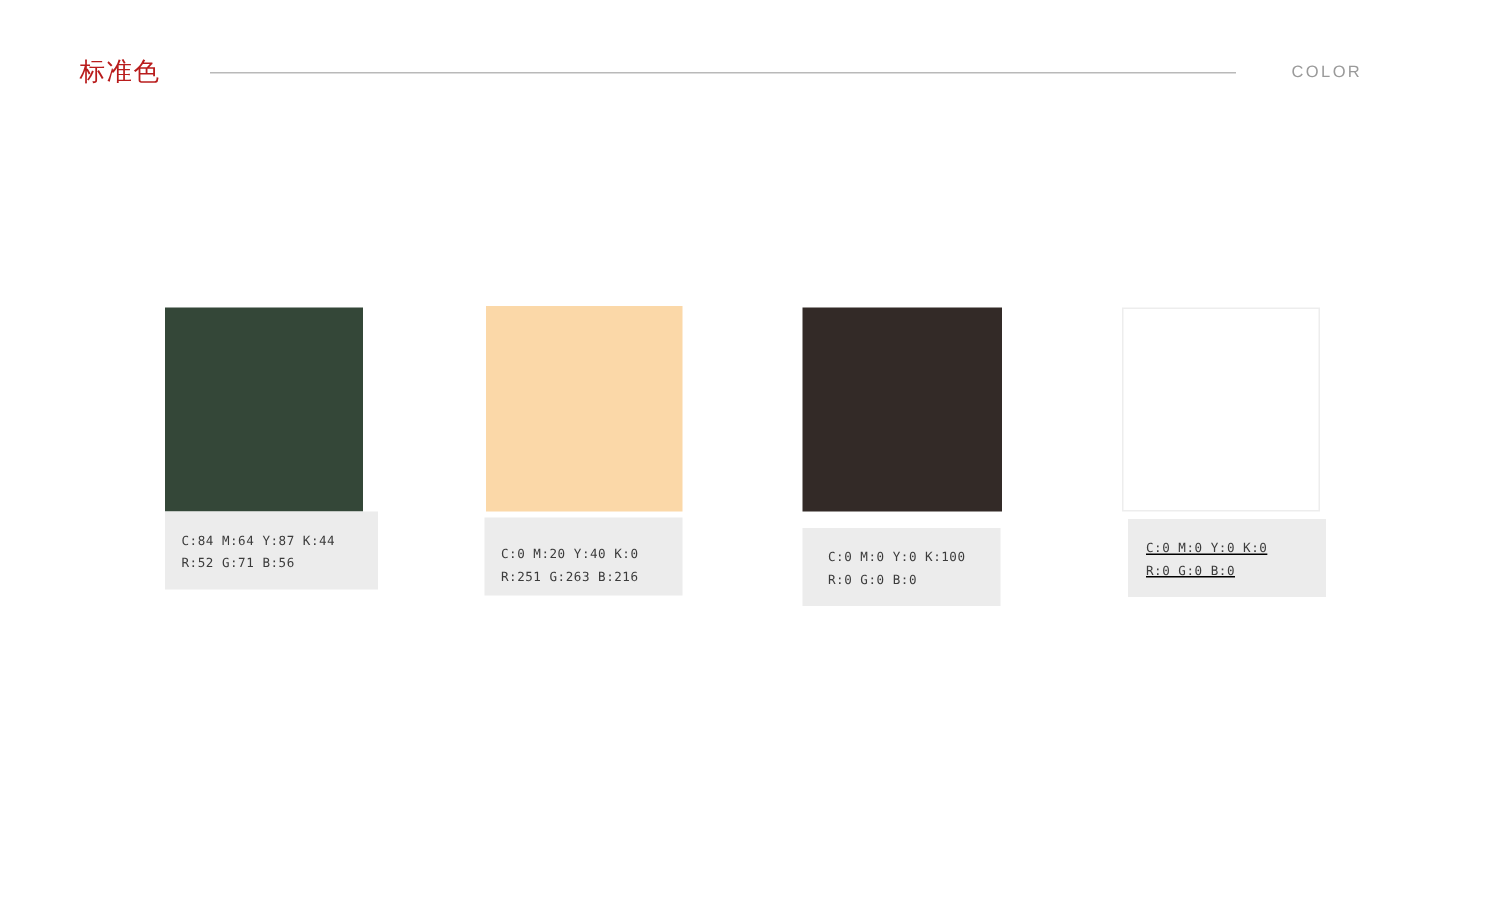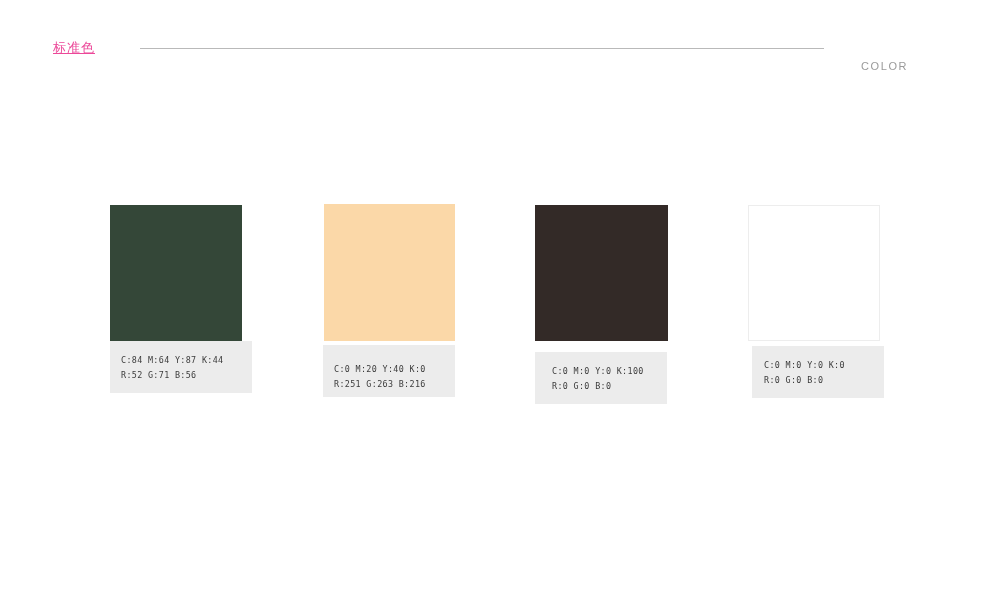--- a/index.html
+++ b/index.html
@@ -21,39 +21,38 @@
     position: absolute;
     left: 0;
     top: 0;
     width: 991px;
     height: 96px;
   }
   .header-title {
     position: absolute;
     left: 53px;
     top: 38px;
-    font-size: 13px;
+    font-size: 17px;
     letter-spacing: 1px;
-    color: #ec4899;
+    color: #b91c1c;
     line-height: 20px;
     white-space: nowrap;
-    text-decoration: underline;
   }
   .header-rule {
     position: absolute;
     left: 140px;
     top: 48px;
     width: 684px;
     height: 1px;
     background: #b9b9b9;
   }
   .header-label {
     position: absolute;
     left: 861px;
-    top: 59px;
+    top: 41px;
     font-size: 11px;
     letter-spacing: 1.6px;
     color: #9a9a9a;
     line-height: 15px;
     white-space: nowrap;
   }
 
   
   .palette {
     position: absolute;
@@ -92,21 +91,21 @@
   #swatch-1 { left: 323px; top: 204px; }
   #swatch-1 .swatch-color { left: 1px; width: 131px; height: 137px; }
   #swatch-1 .swatch-info  { left: 0px;  top: 141px; width: 132px; height: 52px; padding: 17px 0 0 11px; }
 
   #swatch-2 { left: 535px; top: 205px; }
   #swatch-2 .swatch-color { width: 133px; height: 136px; }
   #swatch-2 .swatch-info  { left: 0px;  top: 147px; width: 132px; height: 52px; padding: 12px 0 0 17px; }
 
   #swatch-3 { left: 748px; top: 205px; }
   #swatch-3 .swatch-color { width: 132px; height: 136px; border: 1px solid #ededed; box-sizing: border-box; }
-  #swatch-3 .swatch-info  { left: 4px;  top: 141px; width: 132px; height: 52px; padding: 12px 0 0 12px; }
+  #swatch-3 .swatch-info  { left: 4px;  top: 141px; width: 132px; height: 52px; padding: 12px 0 0 12px; text-decoration: underline; }
 </style>
 </head>
 <body>
 
 <div class="header">
   <div class="header-title">标准色</div>
   <div class="header-rule"></div>
   <div class="header-label">COLOR</div>
 </div>
 

